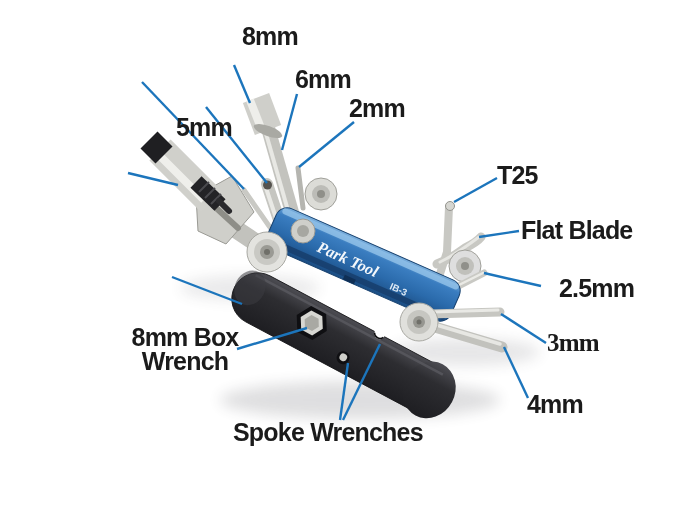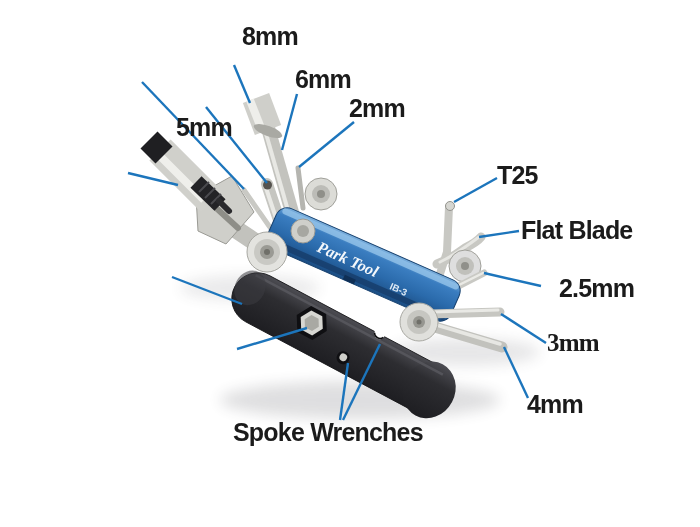--- a/index.html
+++ b/index.html
@@ -181,15 +181,17 @@
 
   <div class="lbl" style="left:206px;top:24px;margin-left:36px;">8mm</div>
   <div class="lbl" style="left:176px;top:81px;margin-top:34px;">5mm</div>
   <div class="lbl" style="left:295px;top:67px;">6mm</div>
   <div class="lbl" style="left:349px;top:96px;">2mm</div>
   <div class="lbl" style="left:497px;top:163px;">T25</div>
   <div class="lbl" style="left:521px;top:218px;">Flat Blade</div>
   <div class="lbl" style="left:542px;top:276px;margin-left:17px;">2.5mm</div>
   <div class="lbl" style="left:547px;top:331px;font-family:Liberation Serif, serif;">3mm</div>
   <div class="lbl" style="left:527px;top:392px;">4mm</div>
+  <div class="lbl center" style="left:110px;top:325px;width:150px;">8mm Box
+Wrench</div>
   <div class="lbl" style="left:233px;top:420px;">Spoke Wrenches</div>
 
 </div>
 
 </body></html>

